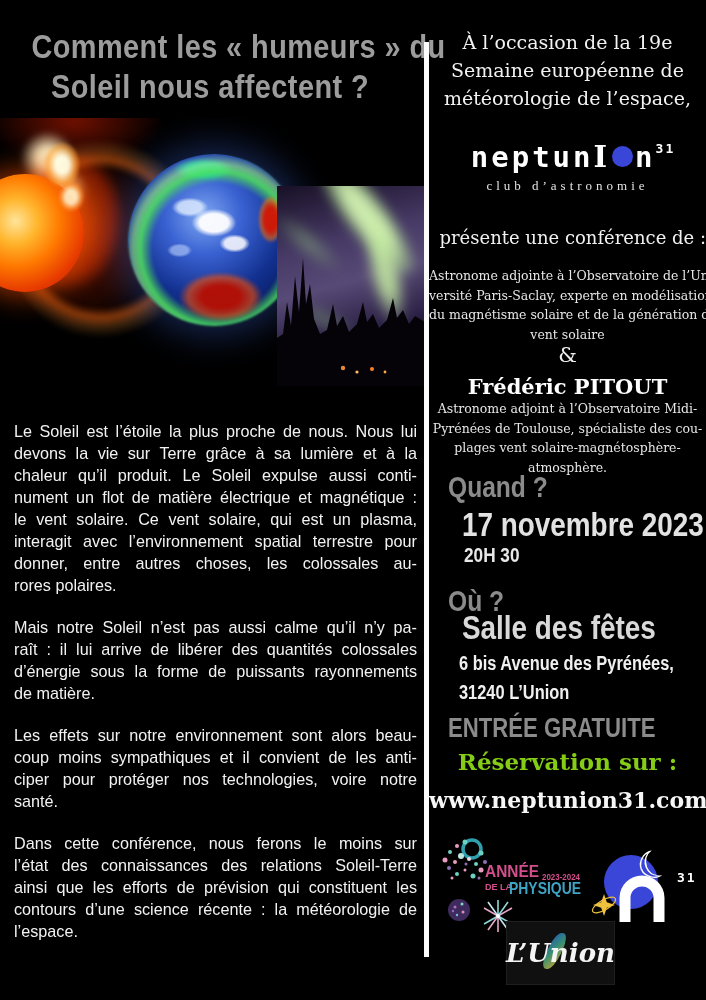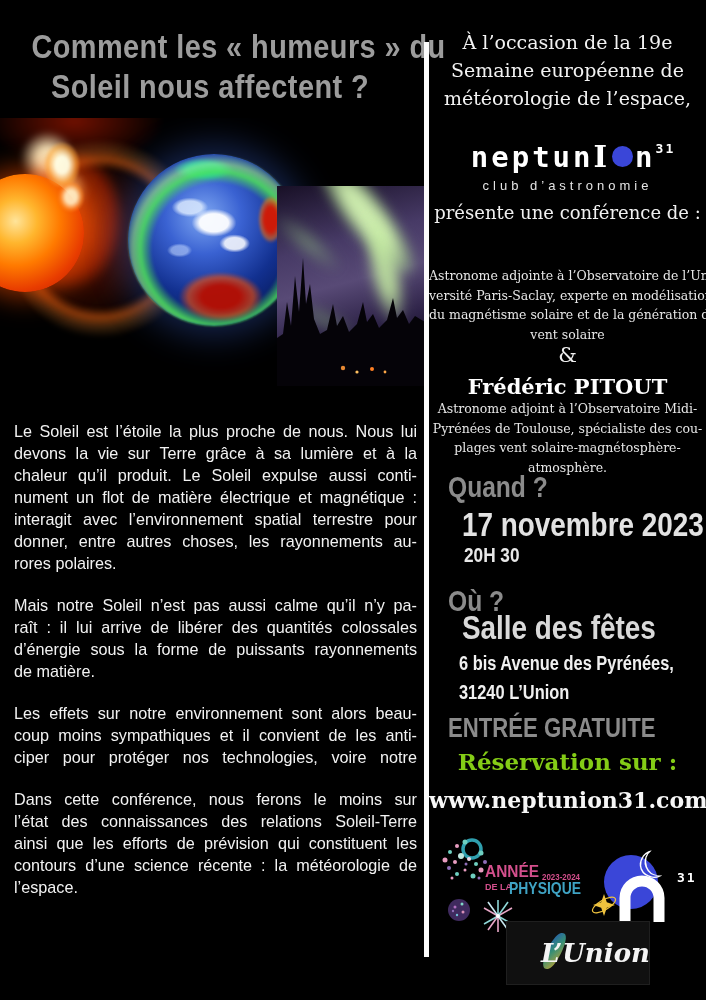--- a/index.html
+++ b/index.html
@@ -75,24 +75,24 @@
   .occasion { top:28px; font-size:19px; line-height:28px; color:#f2f2f2; }
   .occasion div { white-space:nowrap; }
 
   .neptunion { top:140px; }
   .wordmark { font-family:"DejaVu Sans Mono", monospace; font-weight:bold; font-size:29px;
               color:#fff; letter-spacing:3px; white-space:nowrap;padding-left:11px; }
   .wm-i { font-family:"DejaVu Serif", serif; font-weight:bold; }
   .wm-dot { display:inline-block; width:21px; height:21px; border-radius:50%; background:#3a46d8;
             margin:0 2px; vertical-align:baseline; }
   .wm-sup { font-size:13px; vertical-align:14px; letter-spacing:2px; }
-  .wm-sub { margin-top:4px; font-family:Liberation Sans, sans-serif; font-size:13px;
+  .wm-sub { margin-top:4px; font-family:Liberation Serif, serif; font-size:13px;
             letter-spacing:4px; color:#e4e4e4; }
 
-  .presents { top:202px; font-size:18px; }
+  .presents { top:227px; font-size:18px;text-align:right; }
   .spk1 { top:238px; } .spk2 { top:374px; }
   .spk-name { font-size:21px; font-weight:bold; color:#fff; }
   .bio { font-size:12.5px; line-height:19.5px; color:#e6e6e6; }
   .bio div { white-space:nowrap; }
   .bio1 { top:266px; } .bio2 { top:399px; }
   .amp { top:343px; font-size:21px; }
 
   .imp { position:absolute; font-weight:bold; white-space:nowrap; transform:scaleX(.82);
          transform-origin:left center; }
   .gray-head { color:#8b8b8b; }
@@ -103,21 +103,21 @@
   .venue { top:608px; left:33px; font-size:34px; color:#d9d9d9; }
   .addr1 { top:652px; left:30px; font-size:20px; color:#f0f0f0; }
   .addr2 { top:681px; left:30px; font-size:20px; color:#f0f0f0; }
   .free  { top:713px; left:19px; font-size:27px; }
   .resv { top:748px; font-size:23px; font-weight:bold; color:#84cc16; }
   .www  { top:787px; font-size:22px; font-weight:bold; color:#f6f6f6; }
 
   .logo-physique { position:absolute; left:6px; top:836px; }
   .logo-n31 { position:absolute; left:158px; top:842px; }
   .lunion { position:absolute; left:77px; top:921px; width:107px; height:62px; background:#101010;
-            border:1px solid #1f1f1f; display:flex; align-items:center; justify-content:center;padding-left:35px; }
+            border:1px solid #1f1f1f; display:flex; align-items:center; justify-content:center; }
   .lunion-accent { position:absolute; left:40px; top:11px; width:15px; height:36px; border-radius:45%;
             background: linear-gradient(120deg, #2a6fd8, #3fae8f 45%, #e8c83f);
             transform: skewX(-18deg) rotate(8deg); opacity:.8; }
   .lunion-text { position:relative; font-family:"DejaVu Serif", serif; font-style:italic;
             font-weight:bold; font-size:26px; color:#f4f4f4; }
 </style>
 </head>
 <body>
 
 <div class="page">
@@ -154,34 +154,36 @@
         </svg>
       </div>
     </div>
 
     <div class="body-text">
         <div class="para">
           <div class="pline">Le Soleil est l’étoile la plus proche de nous. Nous lui</div>
           <div class="pline">devons la vie sur Terre grâce à sa lumière et à la</div>
           <div class="pline">chaleur qu’il produit. Le Soleil expulse aussi conti-</div>
           <div class="pline">nument un flot de matière électrique et magnétique :</div>
+          <div class="pline">le vent solaire. Ce vent solaire, qui est un plasma,</div>
           <div class="pline">interagit avec l’environnement spatial terrestre pour</div>
-          <div class="pline">donner, entre autres choses, les rayonnements au-</div>
+          <div class="pline">donner, entre autres choses, les colossales au-</div>
           <div class="pline pline-last">rores polaires.</div>
         </div>
         <div class="para">
           <div class="pline">Mais notre Soleil n’est pas aussi calme qu’il n’y pa-</div>
           <div class="pline">raît : il lui arrive de libérer des quantités colossales</div>
           <div class="pline">d’énergie sous la forme de puissants rayonnements</div>
           <div class="pline pline-last">de matière.</div>
         </div>
         <div class="para">
           <div class="pline">Les effets sur notre environnement sont alors beau-</div>
           <div class="pline">coup moins sympathiques et il convient de les anti-</div>
           <div class="pline">ciper pour protéger nos technologies, voire notre</div>
+          <div class="pline pline-last">santé.</div>
         </div>
         <div class="para">
           <div class="pline">Dans cette conférence, nous ferons le moins sur</div>
           <div class="pline">l’état des connaissances des relations Soleil-Terre</div>
           <div class="pline">ainsi que les efforts de prévision qui constituent les</div>
           <div class="pline">contours d’une science récente : la météorologie de</div>
           <div class="pline pline-last">l’espace.</div>
         </div>
       </div>
   </div>

